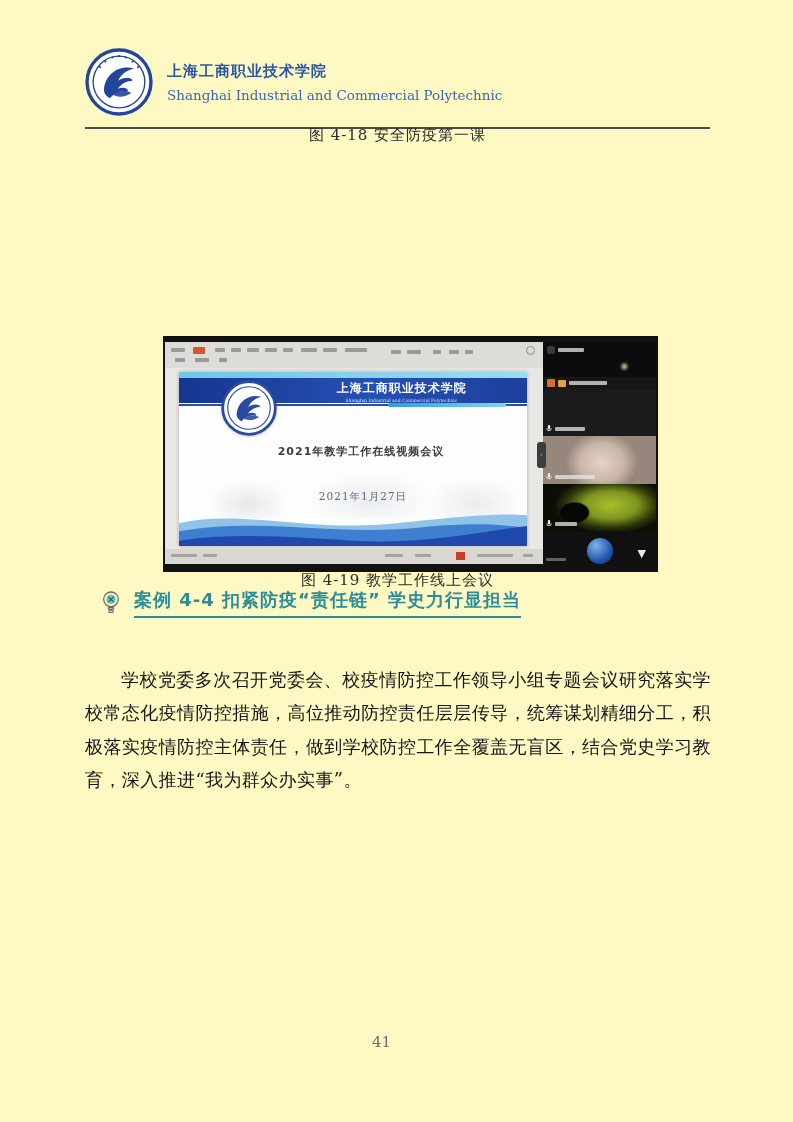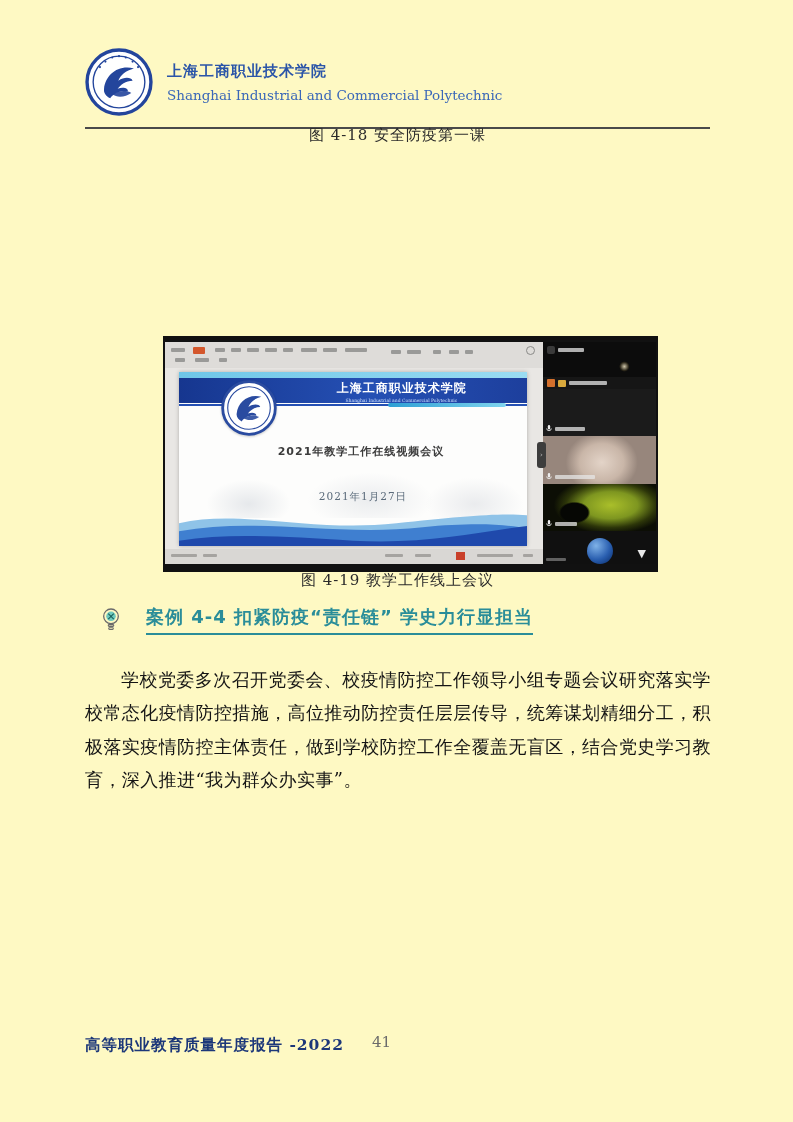--- a/index.html
+++ b/index.html
@@ -107,21 +107,21 @@
       background:radial-gradient(ellipse 50% 60% at 50% 60%, #060704 60%, transparent 70%); }
   .t6 { flex:1; background:#101010; }
   .sphere { position:absolute; left:50%; top:20%; transform:translateX(-50%);
       width:26px; height:26px; border-radius:50%;
       background:radial-gradient(circle at 35% 30%, #7fb2e8, #2a5fb0 55%, #123a7d 85%); }
   .thumb-label { position:absolute; left:3px; bottom:3px; display:flex; gap:3px; align-items:center; }
   .caret { position:absolute; right:10px; bottom:4px; color:#e8e8e8; font-size:11px;
       font-family:"DejaVu Sans",sans-serif; }
 
   
-  .case-heading { position:absolute; left:100px; top:605px; display:flex; align-items:center; gap:24px; }
+  .case-heading { position:absolute; left:100px; top:588px; display:flex; align-items:center; gap:12px; }
   .bulb { width:22px; height:26px; flex:0 0 auto; }
   .case-text {
     font-family:"DejaVu Sans","Liberation Sans",sans-serif;
     font-weight:bold; font-size:18px; color:#2a8d99; letter-spacing:1px;
     border-bottom:2px solid #2a8d99; padding-bottom:4px;
   }
 
   
   .footer-title { position:absolute; left:85px; top:1035px;
     font-weight:bold; font-size:15.5px; color:#1c3779; letter-spacing:1px; }
@@ -288,16 +288,15 @@
       <circle cx="12" cy="10" r="5.2" fill="#6fcabe"></circle>
       <path d="M9 7 L15 13 M15 7 L9 13" stroke="#18605a" stroke-width="1.2"></path>
       <rect x="9" y="19" width="6" height="2" rx="1" fill="none" stroke="#6a6a6a" stroke-width="1.2"></rect>
       <rect x="9.5" y="22.5" width="5" height="1.8" rx="0.9" fill="none" stroke="#6a6a6a" stroke-width="1.2"></rect>
     </svg>
     <div class="case-text">案例 4-4  扣紧防疫“责任链”  学史力行显担当</div>
   </div>
 
   <div class="para para-2">学校党委多次召开党委会、校疫情防控工作领导小组专题会议研究落实学校常态化疫情防控措施，高位推动防控责任层层传导，统筹谋划精细分工，积极落实疫情防控主体责任，做到学校防控工作全覆盖无盲区，结合党史学习教育，深入推进“我为群众办实事”。</div>
 
-  <div class="footer-title">高等职业教育质量年度报告 -2022</div>
   <div class="footer-pagenum">41</div>
 
 </div>
 
 </body></html>

